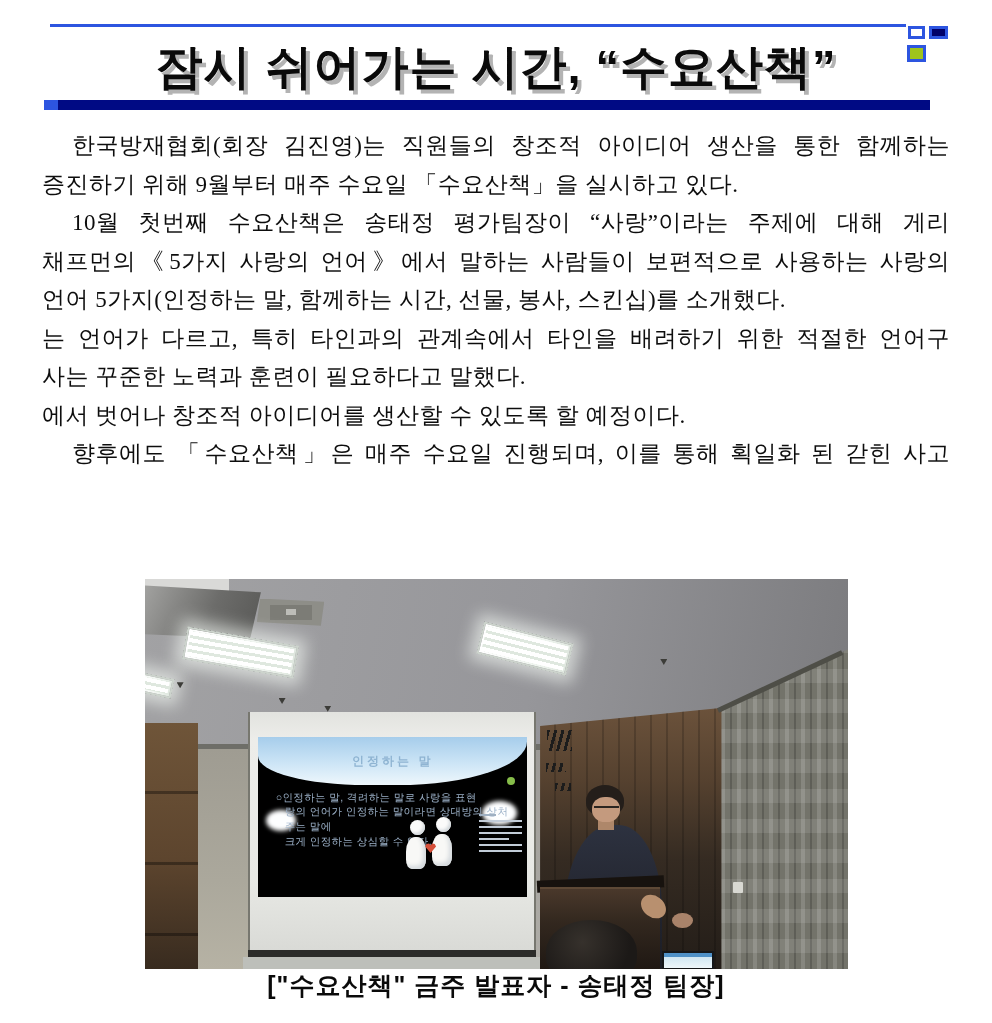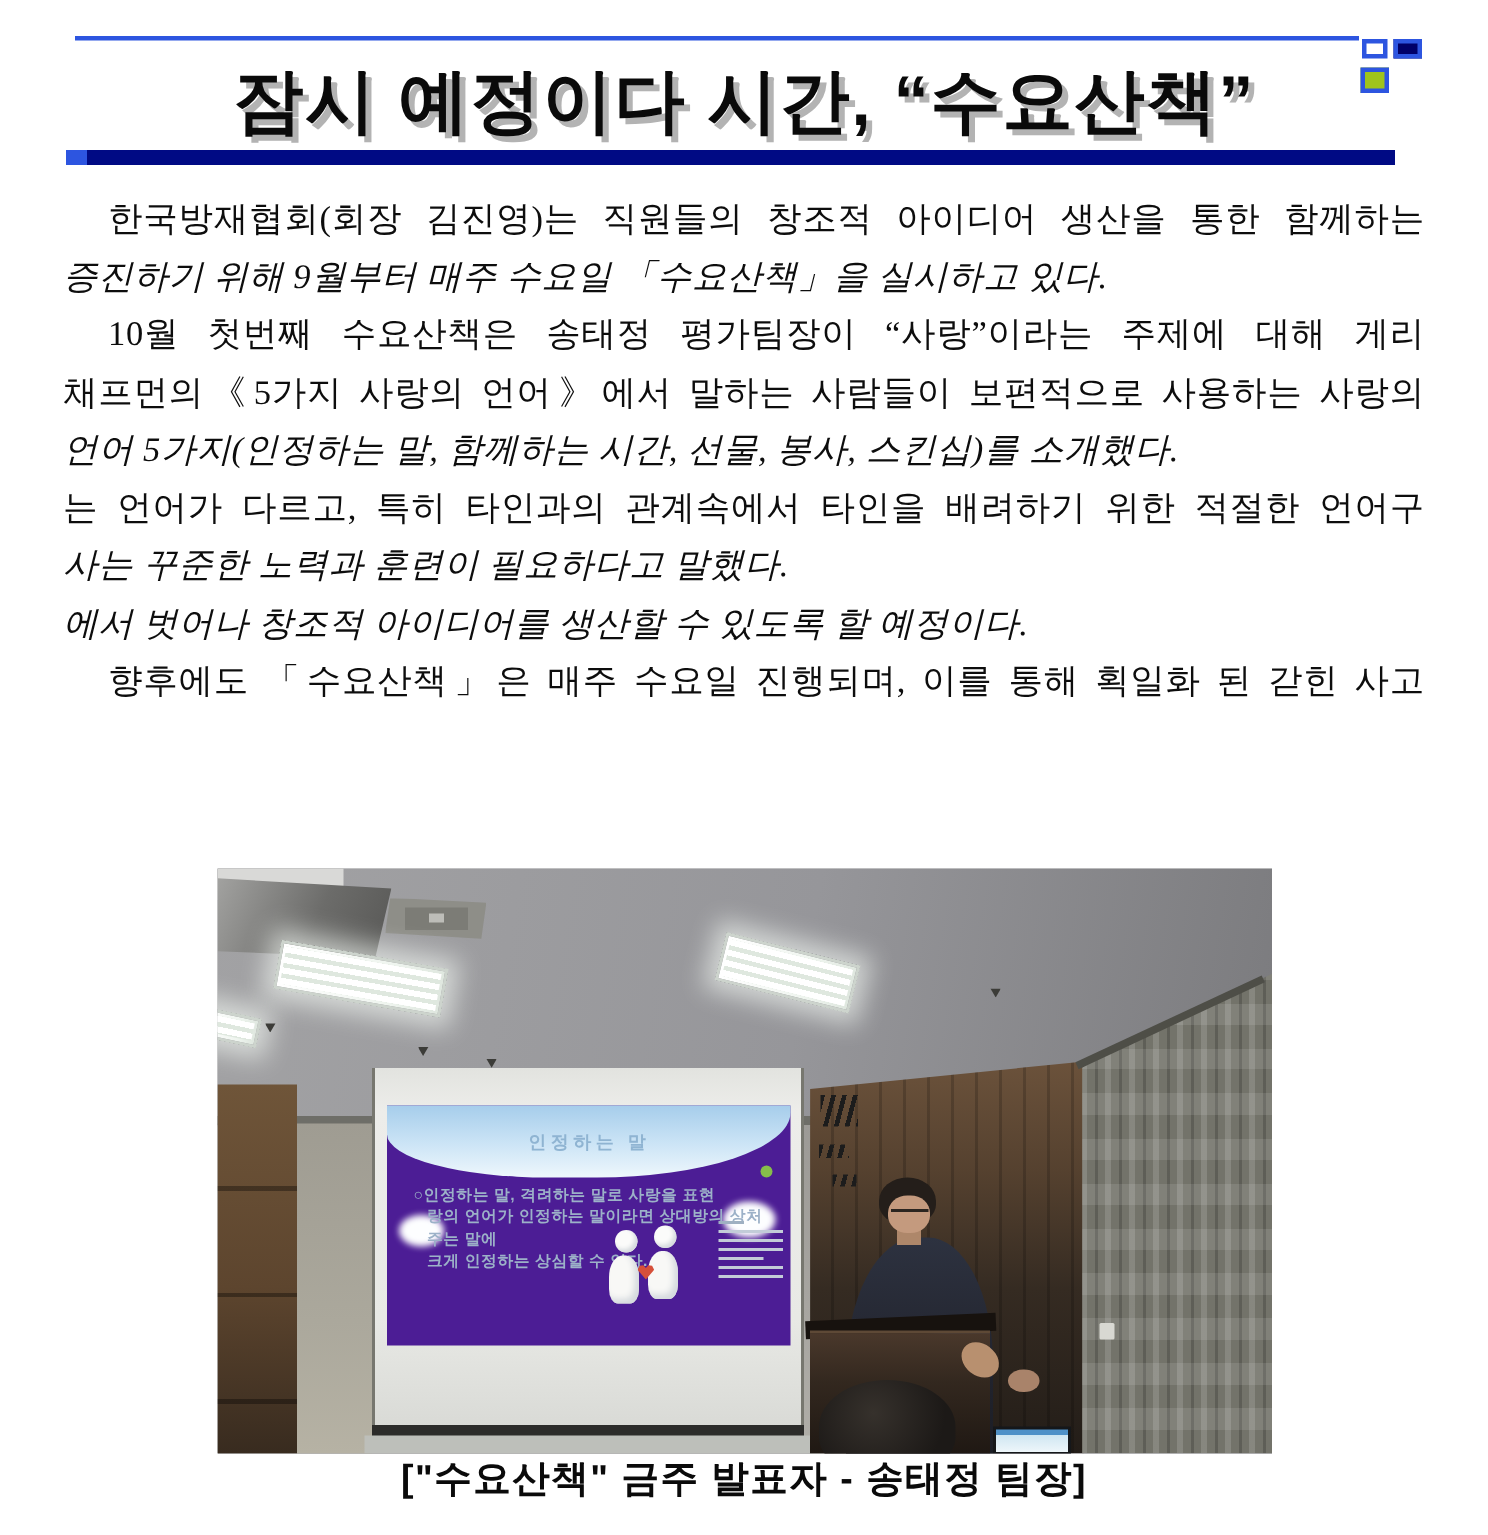--- a/index.html
+++ b/index.html
@@ -16,21 +16,21 @@
   .sq{position:absolute;box-sizing:border-box;border:3px solid #2d55e0;}
   .sq-hollow{left:908px;top:26px;width:17px;height:13px;background:#ffffff;}
   .sq-dark{left:929px;top:26px;width:19px;height:13px;background:#000068;}
   .sq-green{left:907px;top:45px;width:19px;height:17px;background:#9fc41c;}
 
   
   .article{position:absolute;left:42px;top:127px;width:908px;color:#0d0d0d;
            font-family:"Liberation Serif","DejaVu Serif",serif;
            font-size:23px;line-height:38.5px;letter-spacing:0.5px;}
   .pline{text-align:justify;text-align-last:justify;white-space:normal;}
-  .pline.last{text-align-last:left;font-style:italic;}
+  .pline.last{text-align-last:left;}
   .pline.first{text-indent:30px;}
 
   
   .photo{position:absolute;left:145px;top:579px;width:703px;height:390px;overflow:hidden;
          background:#98989a;box-shadow:inset 0 0 46px rgba(0,0,0,.22);}
   .photo *{position:absolute;}
   .ph-ceiling{left:0;top:0;width:100%;height:44%;
         background:linear-gradient(100deg,#a2a2a4 0%,#96969a 55%,#7b7b7e 100%);}
   .ph-wall-back{left:0;top:43.5%;width:60%;height:56.5%;
         background:linear-gradient(180deg,#9c9a96,#a7a5a0 55%,#b0aea8);}
@@ -76,32 +76,32 @@
         clip-path:polygon(0 0,100% 0,50% 100%);}
   .sp1{left:4.5%;top:26.5%;} .sp2{left:25.5%;top:32.5%;}
   .sp3{left:73.3%;top:20.5%;} .sp4{left:19%;top:30.5%;}
 
   .ph-screen{left:14.6%;top:34%;width:41%;height:61.5%;
         background:linear-gradient(180deg,#e2e3df,#ededea 12%,#e8e9e5 70%,#d9dad6);
         border-left:2px solid #77776f;border-right:2px solid #77776f;box-sizing:border-box;}
   .ph-screenbar{left:14.6%;top:95.2%;width:41%;height:2.2%;background:#2c2c2a;}
   .ph-table{left:14%;top:97%;width:43.4%;height:3%;background:#bdbfba;}
 
-  .ph-slide{left:16.1%;top:40.4%;width:38.3%;height:41.2%;background:#4c1d95;}
+  .ph-slide{left:16.1%;top:40.4%;width:38.3%;height:41.2%;background:#000000;}
   .sky{left:0;top:0;width:100%;height:30%;
         background:linear-gradient(180deg,#a6cdeb,#cde5f6 55%,#eef7fc);
         border-radius:0 0 48% 40% / 0 0 90% 60%;}
   .cloud{background:#fdfeff;border-radius:50%;filter:blur(2px);}
   .cl1{left:3%;top:46%;width:11%;height:13%;}
   .cl2{right:4%;top:40%;width:13%;height:15%;}
   .slide-title{left:0;top:10%;width:100%;text-align:center;color:#8fb4d2;
         font-size:12px;font-weight:bold;letter-spacing:3px;}
   .green-dot{right:4.5%;top:25%;width:8px;height:8px;border-radius:50%;background:#86bd4a;}
   .sbullets{left:6.5%;top:33%;width:90%;color:#9cb1c8;font-size:10.5px;
-        line-height:1.42;font-weight:bold;letter-spacing:0.4px;}
+        line-height:1.42;font-weight:normal;letter-spacing:0.4px;}
   .sbullets div{position:static;}
   .sb-hang{padding-left:9px;}
   .figs{left:53%;top:50%;width:25%;height:48%;}
   .fig-head{width:15px;height:15px;background:#fbfbfa;border-radius:50%;
         box-shadow:inset -2px -2px 3px #d4d9dd;}
   .fig-body{width:20px;height:32px;background:#f8f8f6;border-radius:45% 45% 30% 30%;
         box-shadow:inset -3px -3px 4px #d4d9dd;}
   .f1h{left:14%;top:4%;} .f1b{left:8%;top:26%;}
   .f2h{left:52%;top:0;}  .f2b{left:47%;top:22%;}
   .heart{left:36%;top:34%;width:11px;height:10px;background:#d6503a;
@@ -149,21 +149,21 @@
 </style>
 </head>
 <body>
 
 <div class="page">
 
   <div class="thin-line"></div>
   <div class="sq sq-hollow"></div>
   <div class="sq sq-dark"></div>
   <div class="sq sq-green"></div>
-  <h1 class="title">잠시 예정이다 시간, “수요산책”</h1>
+  <h1 class="title">잠시 쉬어가는 시간, “수요산책”</h1>
   <div class="thick-bar">
       <span class="bar-accent"></span>
     </div>
 
   <div class="article">
     <div class="pline first">한국방재협회(회장 김진영)는 직원들의 창조적 아이디어 생산을 통한 함께하는</div>
     <div class="pline last">증진하기 위해 9월부터 매주 수요일 「수요산책」을 실시하고 있다.</div>
     <div class="pline first">10월 첫번째 수요산책은 송태정 평가팀장이 “사랑”이라는 주제에 대해 게리</div>
     <div class="pline">채프먼의《5가지 사랑의 언어》에서 말하는 사람들이 보편적으로 사용하는 사랑의</div>
     <div class="pline last">언어 5가지(인정하는 말, 함께하는 시간, 선물, 봉사, 스킨십)를 소개했다.</div>

